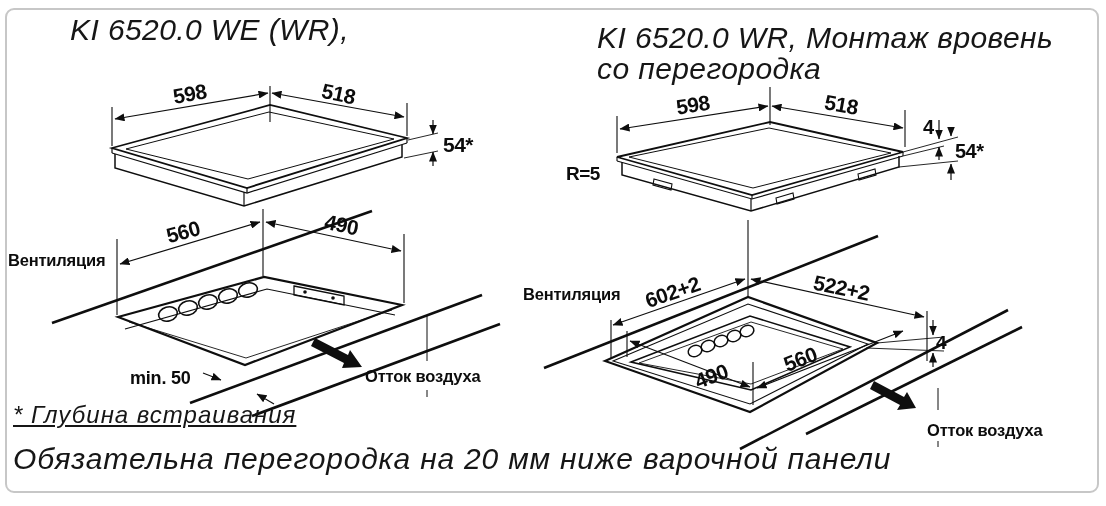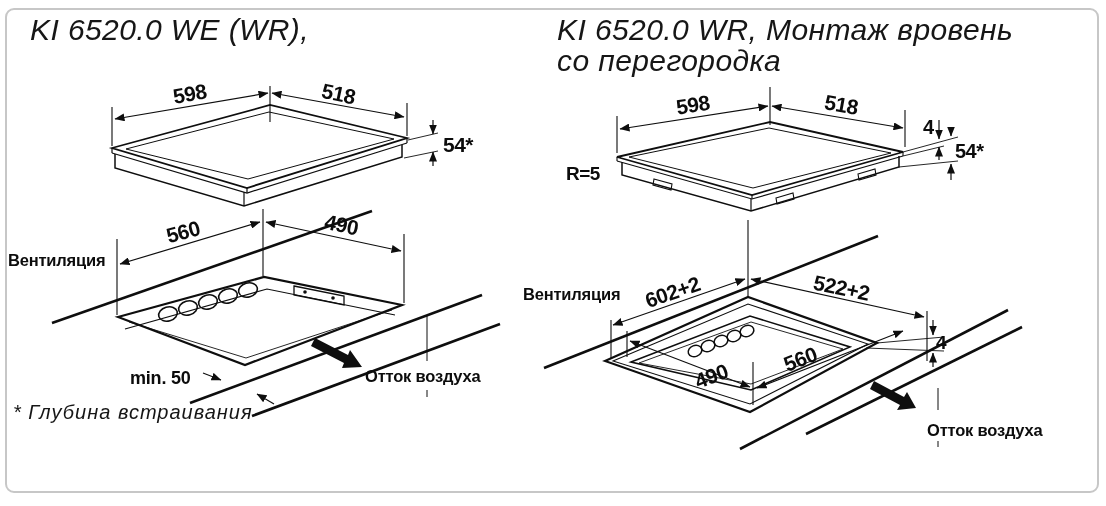--- a/index.html
+++ b/index.html
@@ -1,25 +1,25 @@
 <!DOCTYPE html>
 <html><head>
 <meta charset="utf-8">
 <style>
   html,body{margin:0;padding:0;background:#fff;}
   .page{position:relative;width:1106px;height:506px;background:#fff;overflow:hidden;
         font-family:"Liberation Sans",sans-serif;color:#111;}
   .frame{position:absolute;left:5px;top:8px;width:1090px;height:481px;
          border:2px solid #c7c7c7;border-radius:9px;}
   .title{position:absolute;font-style:italic;font-size:30px;line-height:31px;
-         letter-spacing:.4px;color:#161616;white-space:nowrap;}
+         letter-spacing:.4px;color:#161616;white-space:nowrap;margin-left:40px;}
   .title-left{left:30px;top:14px;}
-  .title-right{left:557px;top:14px;}
+  .title-right{left:557px;top:22px;}
   .note{position:absolute;font-style:italic;color:#161616;white-space:nowrap;}
-  .note1{left:13px;top:401px;font-size:20px;letter-spacing:1px;}
+  .note1{left:13px;top:401px;font-size:24px;letter-spacing:1px;text-decoration:underline;}
   .note2{left:13px;top:442px;font-size:30px;letter-spacing:.8px;}
   svg{position:absolute;left:0;top:0;}
   .ln{stroke:#0e0e0e;fill:none;}
   .dim{font-family:"Liberation Sans",sans-serif;font-weight:700;font-size:21px;
        fill:#0c0c0c;text-anchor:middle;letter-spacing:-.5px;}
   .dims{font-family:"Liberation Sans",sans-serif;font-weight:700;font-size:19px;
        fill:#0c0c0c;letter-spacing:-.5px;}
   .lbl{font-family:"Liberation Sans",sans-serif;font-weight:700;font-size:16.5px;
        fill:#0c0c0c;letter-spacing:-.2px;}
 </style>
@@ -152,13 +152,14 @@
       <text class="dim" x="675" y="299" transform="rotate(-19 675 299)">602+2</text>
       <text class="dim" x="840" y="295" transform="rotate(12 840 295)">522+2</text>
       <text class="dims" x="936" y="349">4</text>
       <text class="dim" x="714" y="383" transform="rotate(-21 714 383)">490</text>
       <text class="dim" x="803" y="366" transform="rotate(-21 803 366)">560</text>
       <text class="lbl" x="927" y="436">Отток воздуха</text>
     </g>
   </svg>
 
   <div class="note note1">* Глубина встраивания</div>
+  <div class="note note2">Обязательна перегородка на 20 мм ниже варочной панели</div>
 </div>
 
 </body></html>

